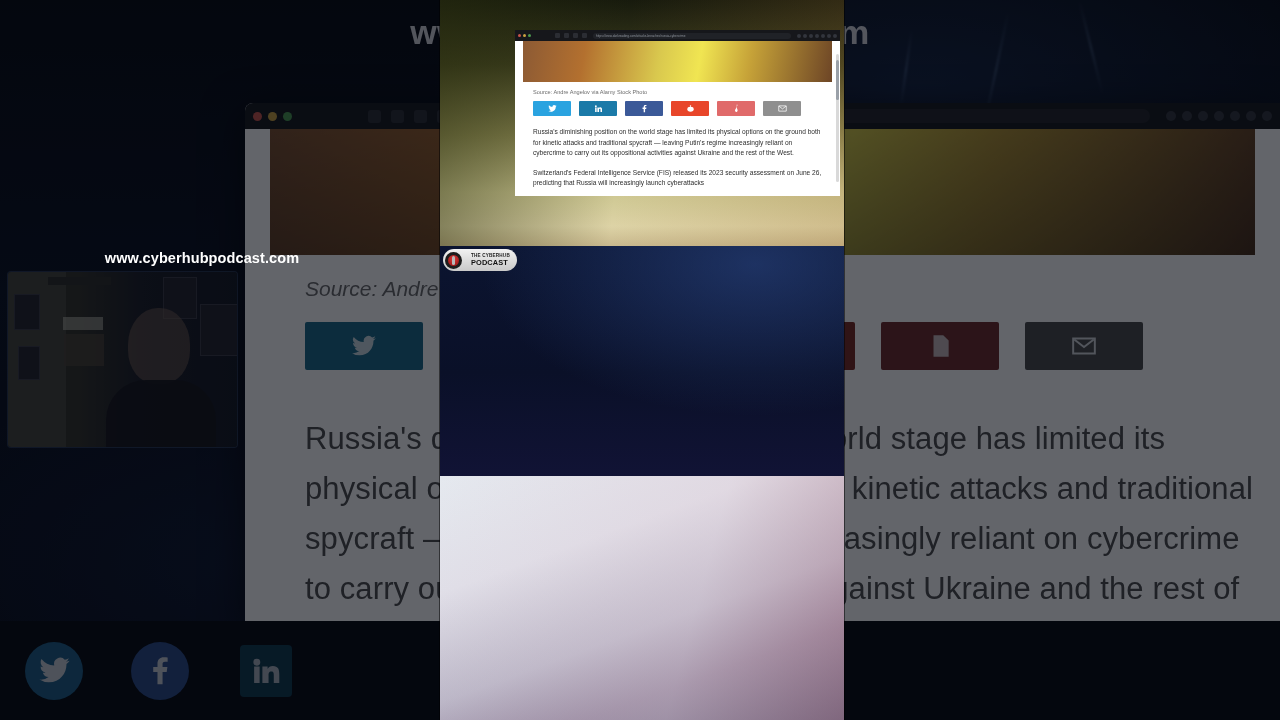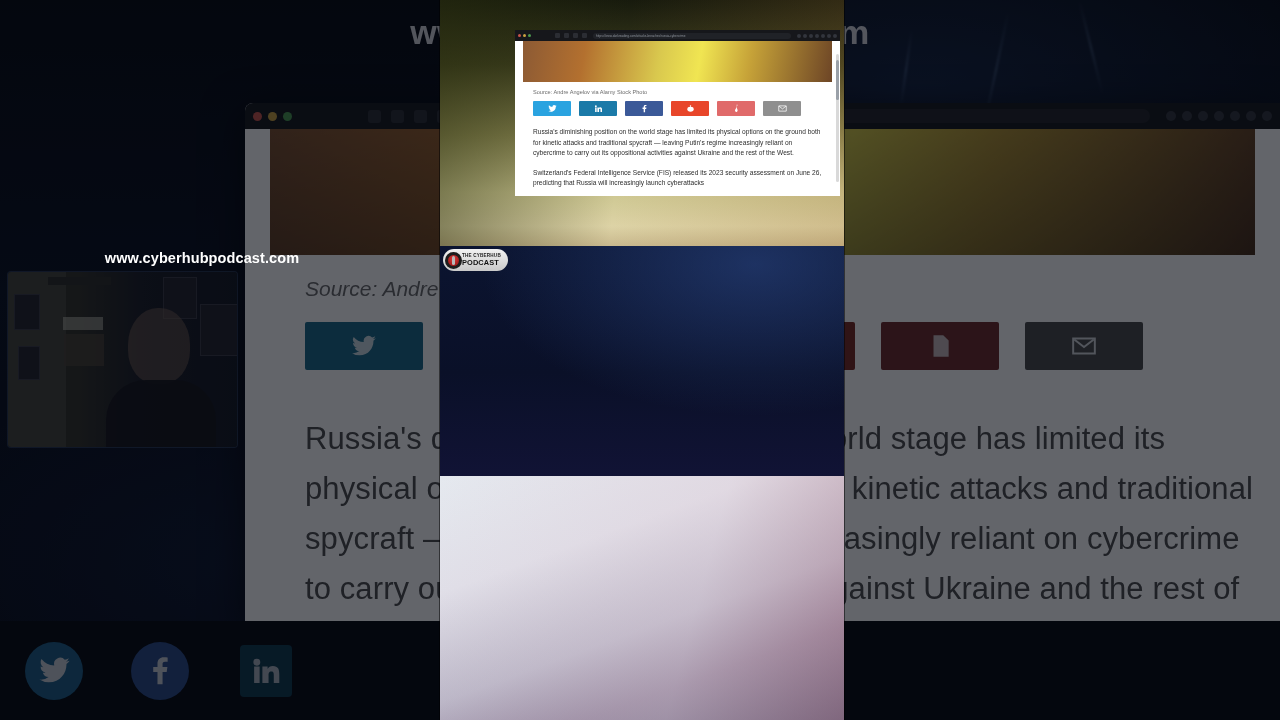--- a/index.html
+++ b/index.html
@@ -71,21 +71,21 @@
      background:linear-gradient(160deg,#e5e9ef 0%,#e0dfe8 30%,#b9b5c6 58%,#8d8099 76%,#55516e 100%);}
   #fg-botv{position:absolute;inset:0;
      background:linear-gradient(105deg,rgba(220,228,238,.0) 0%,rgba(225,205,215,.35) 62%,rgba(180,130,145,.45) 100%);}
 
   #fg-band{position:absolute;left:0;top:246px;width:404px;height:230px;
      background:radial-gradient(380px 210px at 78% 8%, rgba(45,75,140,.55), transparent 72%),
                 linear-gradient(180deg,#0b1430 0%,#0a1028 55%,#111335 100%);}
   #fg-url{position:absolute;left:0;top:250px;width:404px;text-align:center;color:#fff;
      font-size:14.5px;font-weight:700;letter-spacing:.1px;}
   #fg-logo{position:absolute;left:443px;top:249px;height:22px;padding:0 7px 0 2px;border-radius:11px;
-     background:linear-gradient(180deg,#f2f2f2,#c9c9c9);display:flex;align-items:center;gap:0;}
+     background:linear-gradient(180deg,#f2f2f2,#c9c9c9);display:flex;align-items:center;gap:9px;}
   .micball{width:17px;height:17px;border-radius:50%;background:#1d1d1d;position:relative;
      display:flex;align-items:center;justify-content:center;}
   .micball:after{content:"";position:absolute;width:11px;height:11px;border-radius:50%;
      background:radial-gradient(circle at 50% 35%,#e03a3a,#8d1111);}
   .micball:before{content:"";position:absolute;width:3px;height:9px;border-radius:2px;background:#b9b9b9;z-index:2;}
   .logotxt{line-height:1;}
   .logotxt .l1{font-size:4.6px;font-weight:700;color:#1a1a1a;letter-spacing:.2px;display:block;}
   .logotxt .l2{font-size:7.4px;font-weight:800;color:#111;letter-spacing:.1px;display:block;margin-top:1px;}
 
   

